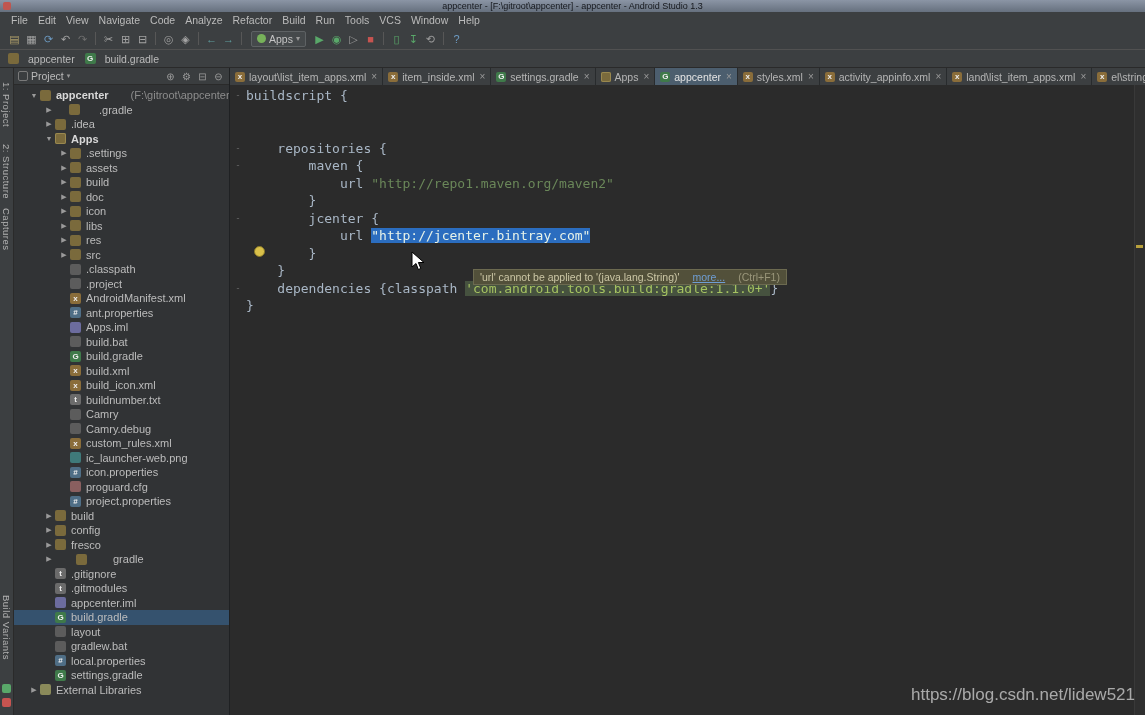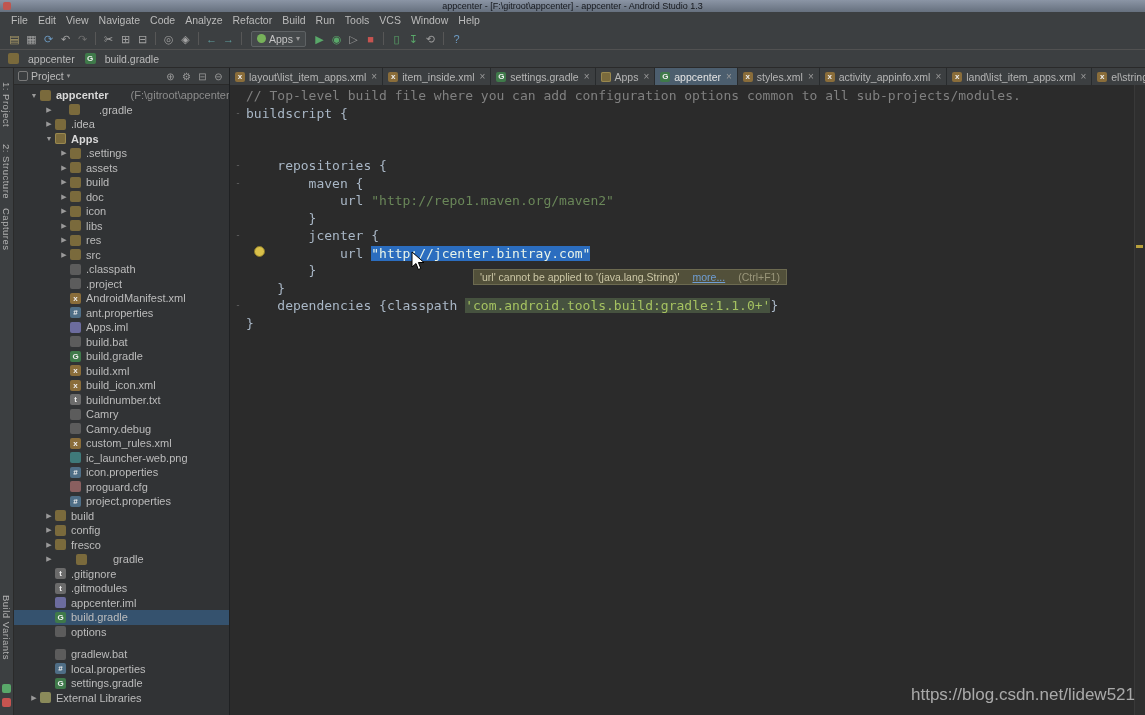--- a/index.html
+++ b/index.html
@@ -345,23 +345,23 @@
           <span class="tree-label">appcenter.iml</span>
         </div>
         <div class="tree-row selected" style="padding-left: 29px;">
           <span class="tree-arrow"></span>
           <span class="ic ic-gradle"></span>
           <span class="tree-label">build.gradle</span>
         </div>
         <div class="tree-row" style="padding-left: 29px;">
           <span class="tree-arrow"></span>
           <span class="ic ic-file"></span>
-          <span class="tree-label">options</span>
-        </div>
-        <div class="tree-row" style="padding-left: 29px; margin-top: 8px;">
+          <span class="tree-label">layout</span>
+        </div>
+        <div class="tree-row" style="padding-left: 29px;">
           <span class="tree-arrow"></span>
           <span class="ic ic-file"></span>
           <span class="tree-label">gradlew.bat</span>
         </div>
         <div class="tree-row" style="padding-left: 29px;">
           <span class="tree-arrow"></span>
           <span class="ic ic-properties"></span>
           <span class="tree-label">local.properties</span>
         </div>
         <div class="tree-row" style="padding-left: 29px;">
@@ -421,21 +421,20 @@
         </div>
         <div class="tab">
           <span class="ic ic-xml"></span>
           <span class="tab-label">el\strings.xml</span>
         </div>
       </div>
     <div class="code">
       <div class="error-stripe">
         <span class="stripe-mark"></span>
       </div>
-    <div class="code-line"><span class="fold"></span><span class="code-text"><span class="seg-cmt">// Top-level build file where you can add configuration options common to all sub-projects/modules.</span></span></div>
         <div class="code-line"><span class="fold">-</span><span class="code-text"><span class="seg-pln">buildscript {</span></span></div>
         <div class="code-line"><span class="fold"></span><span class="code-text"></span></div>
         <div class="code-line"><span class="fold"></span><span class="code-text"></span></div>
         <div class="code-line"><span class="fold">-</span><span class="code-text"><span class="seg-pln">    repositories {</span></span></div>
         <div class="code-line"><span class="fold">-</span><span class="code-text"><span class="seg-pln">        maven {</span></span></div>
         <div class="code-line"><span class="fold"></span><span class="code-text"><span class="seg-pln">            url </span><span class="seg-str">"http://repo1.maven.org/maven2"</span></span></div>
         <div class="code-line"><span class="fold"></span><span class="code-text"><span class="seg-pln">        }</span></span></div>
         <div class="code-line"><span class="fold">-</span><span class="code-text"><span class="seg-pln">        jcenter {</span></span></div>
         <div class="code-line"><span class="fold"></span><span class="code-text"><span class="seg-pln">            url </span><span class="seg-sel">"http://jcenter.bintray.com"</span></span></div>
         <div class="code-line"><span class="fold"></span><span class="code-text"><span class="seg-pln">        }</span></span></div>

